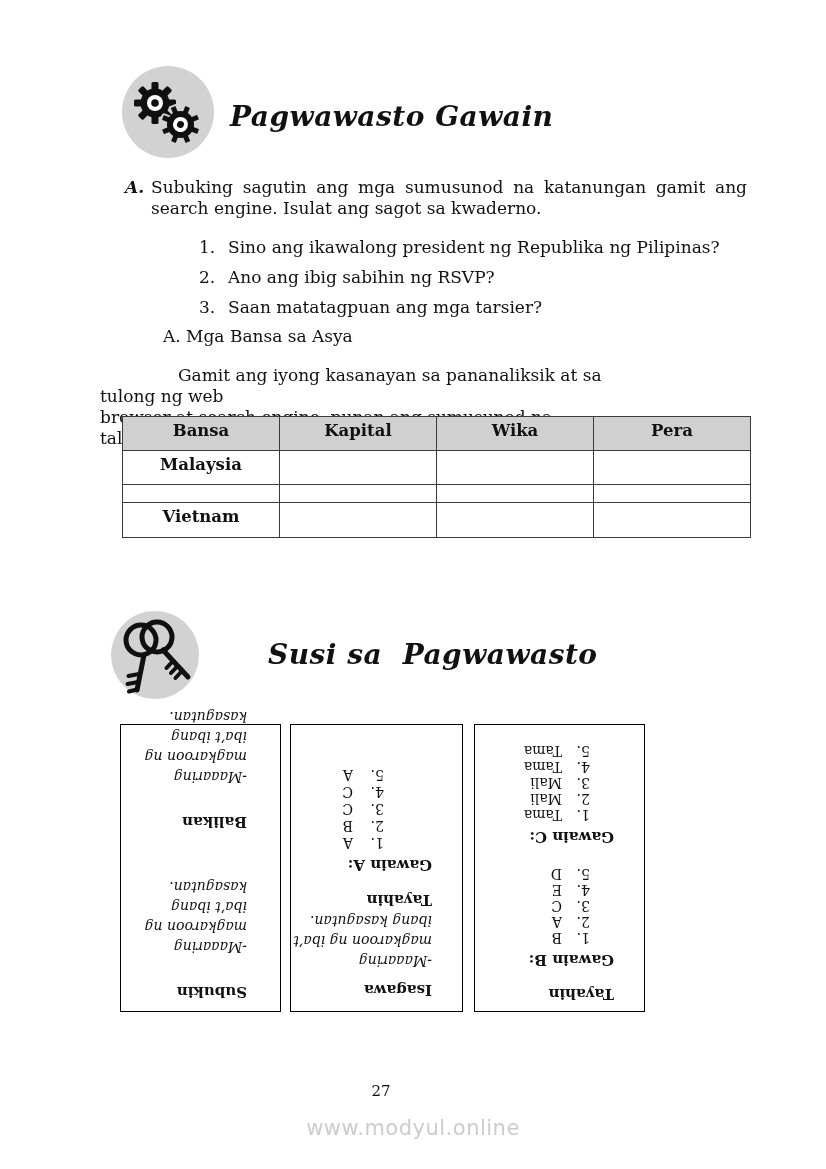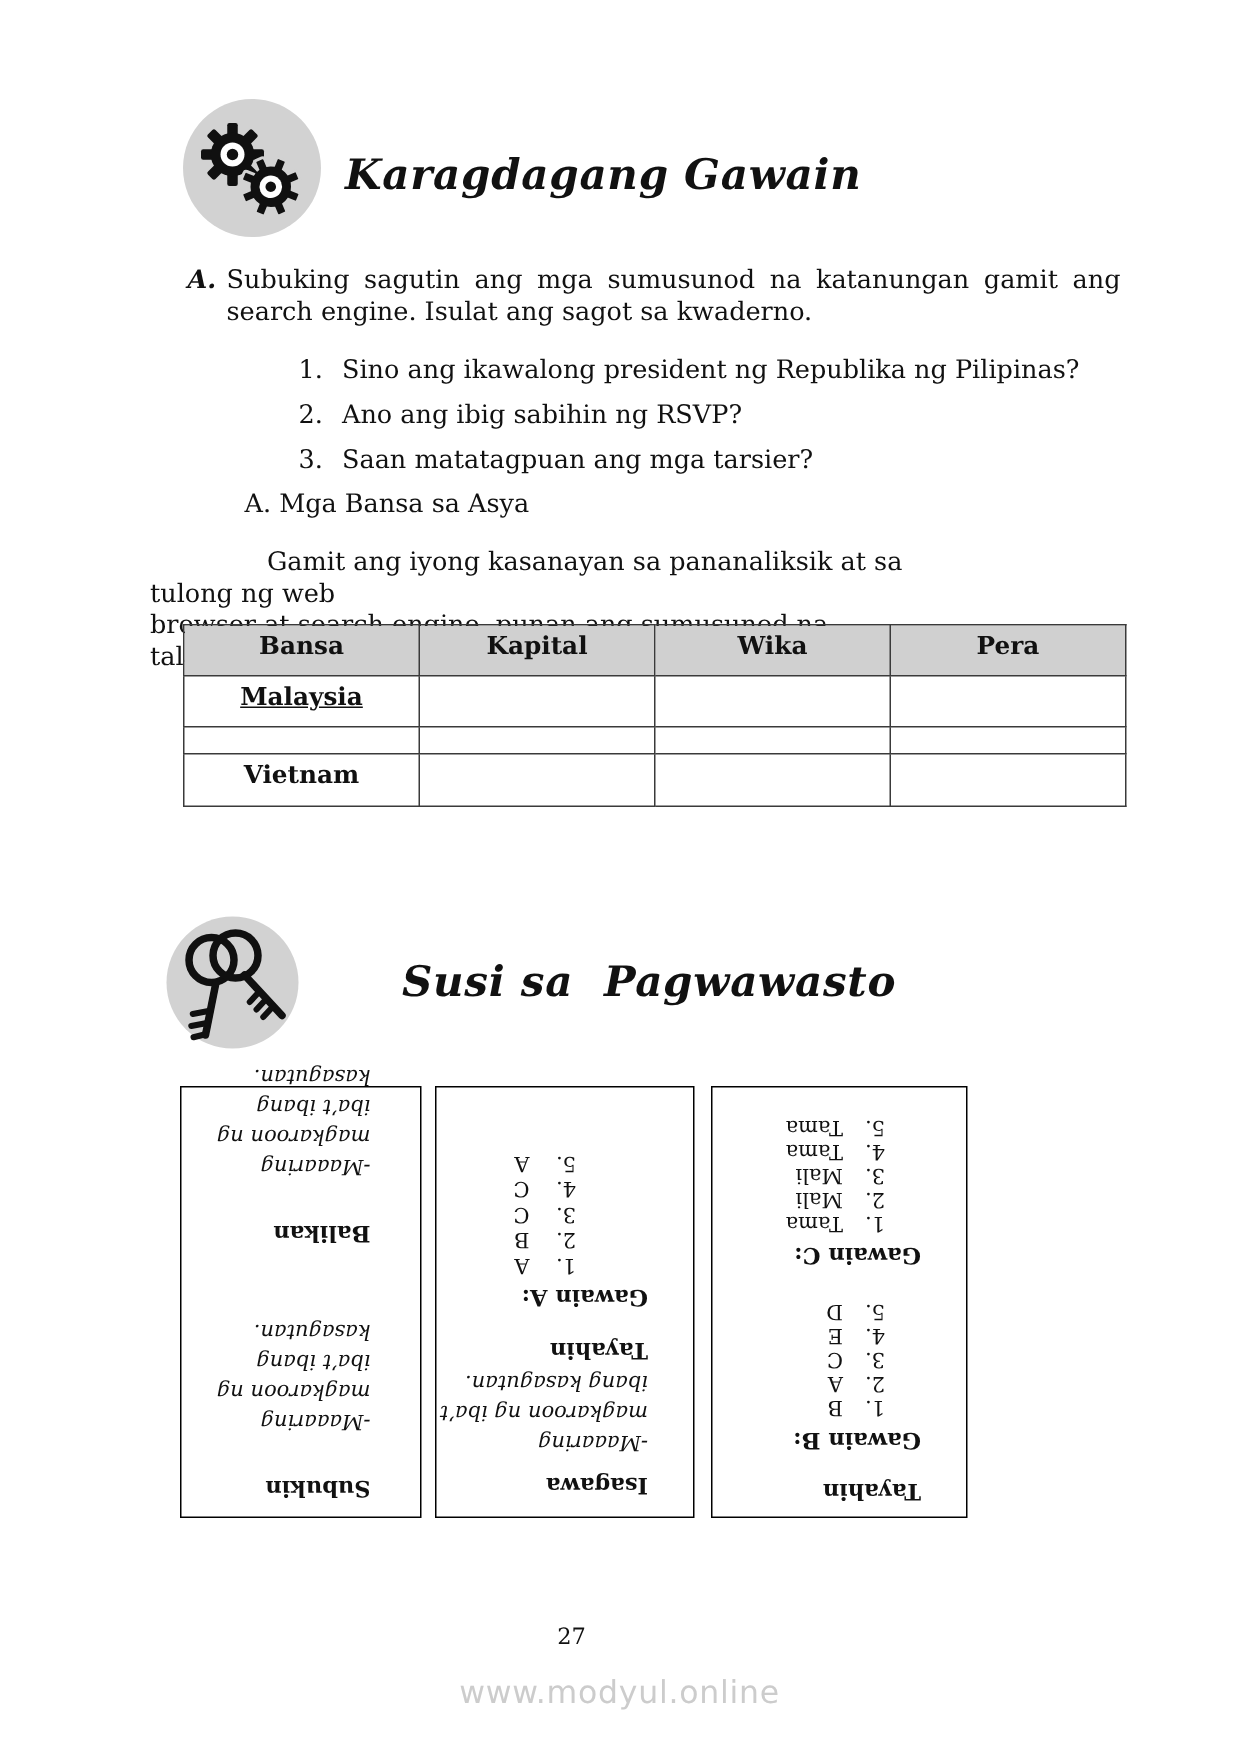--- a/index.html
+++ b/index.html
@@ -40,21 +40,21 @@
   
   .bansa-table {
     position:absolute; left:122px; top:416px; width:629px;
     border-collapse:collapse; table-layout:fixed; font-size:16.5px;
   }
   .bansa-table th, .bansa-table td {
     border:1px solid #3a3a3a; text-align:center; vertical-align:top;
     font-weight:bold; padding:4px 2px 0 2px; overflow:hidden;
   }
   .bansa-table thead tr { height:34px; background:#d0d0d0; }
-  .row-std { height:34px;text-decoration:underline; }
+  .row-std { height:34px; }
   .row-sk  { height:33px; }
   .row-empty { height:18px; }
   .row-vn  { height:35px; }
 
   
   .keyboxes { position:absolute; left:120px; top:724px; display:flex; }
   .kbox { border:1.5px solid #000; height:288px; box-sizing:border-box; background:#fff; }
   .kbox-1 { width:161px; margin-right:9px; }
   .kbox-2 { width:173px; margin-right:11px; }
   .kbox-3 { width:171px; }
@@ -113,21 +113,21 @@
         <rect x="-3.5" y="-20" width="7" height="40" rx="1.5"></rect>
         <rect x="-3.5" y="-20" width="7" height="40" rx="1.5" transform="rotate(45)"></rect>
         <rect x="-3.5" y="-20" width="7" height="40" rx="1.5" transform="rotate(90)"></rect>
         <rect x="-3.5" y="-20" width="7" height="40" rx="1.5" transform="rotate(135)"></rect>
         <circle r="13.5" stroke="none"></circle>
         <circle r="7.5" fill="#ffffff" stroke="none"></circle>
         <circle r="3.5" fill="#101010" stroke="none"></circle>
       </g>
     </svg>
   </div>
-  <div class="sec-title title-1">Karagdagang Gawain</div>
+  <div class="sec-title title-1">Pagwawasto Gawain</div>
 
   <div class="intro">
     <span class="intro-label">A.</span>
     <div class="intro-text">
       <span class="jline">Subuking sagutin ang mga sumusunod na katanungan gamit ang</span>
       <span class="nline">search engine. Isulat ang sagot sa kwaderno.</span>
     </div>
   </div>
 
   <div class="questions">

